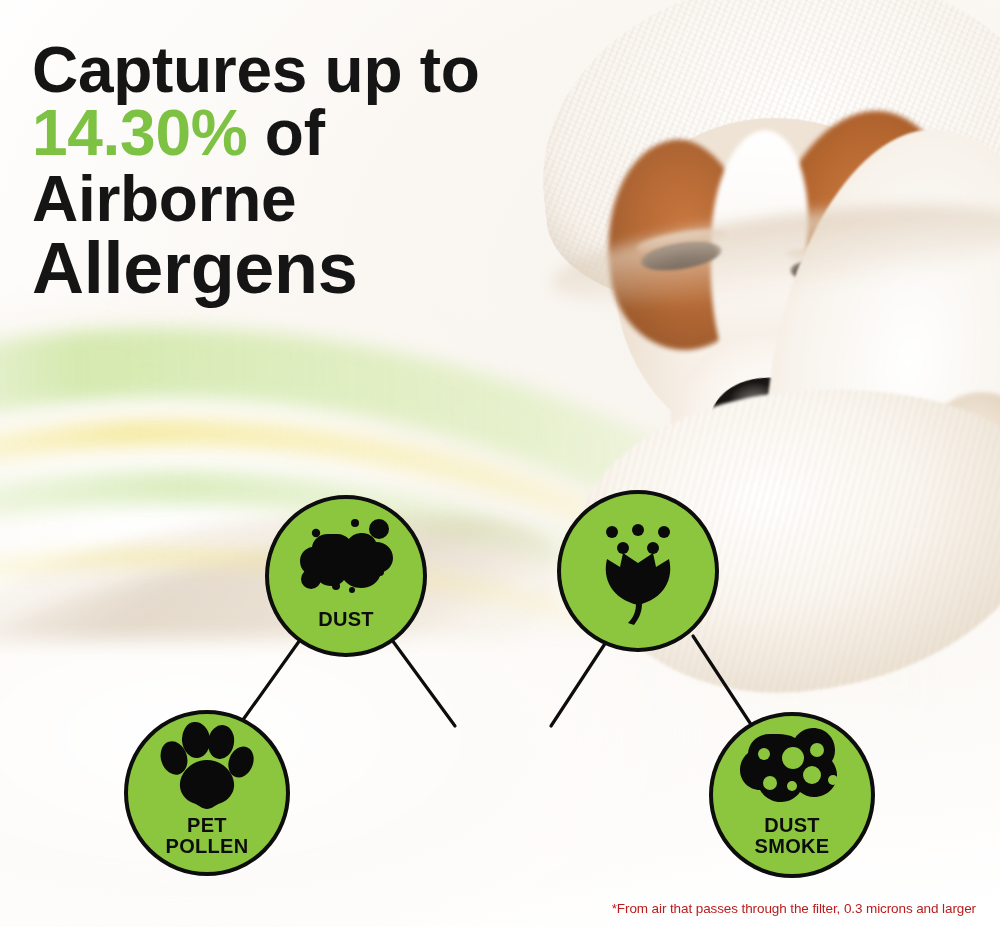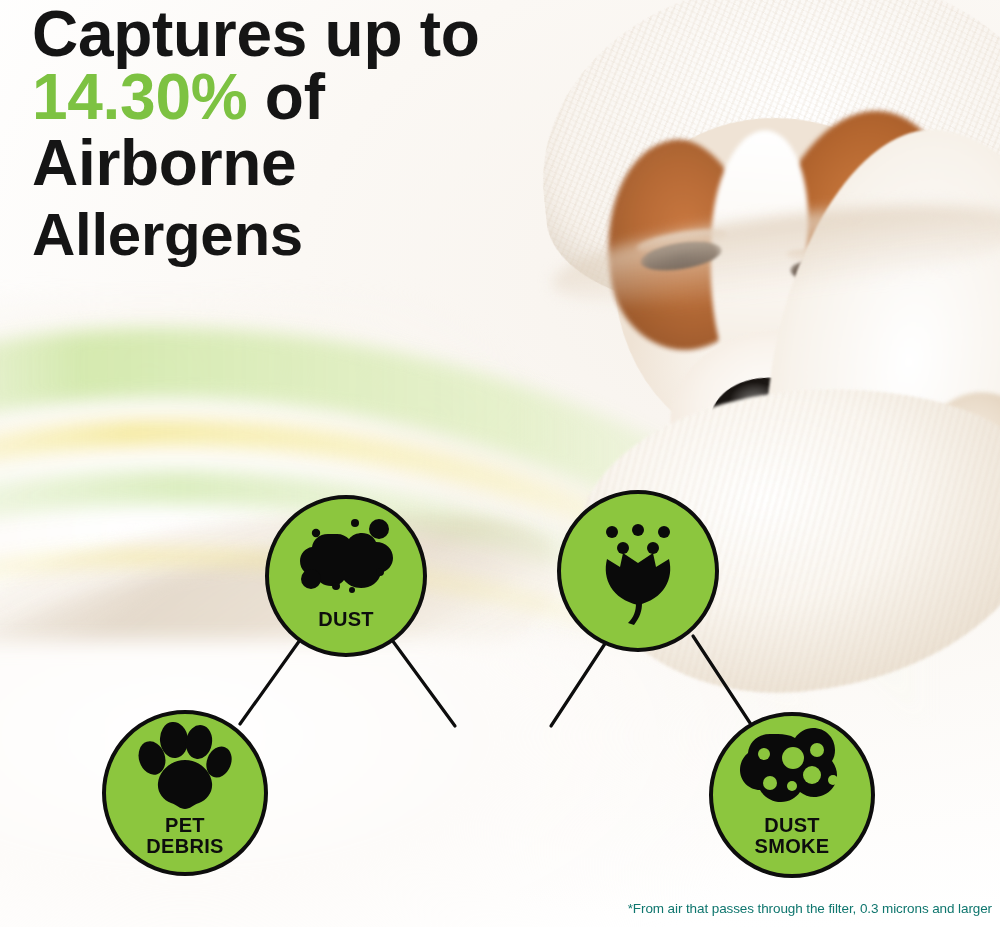--- a/index.html
+++ b/index.html
@@ -193,24 +193,24 @@
 
   
   .headline{
     position:absolute;left:32px;top:4px;width:640px;
     font-weight:700;
     letter-spacing:-0.018em;
     line-height:.96;
     color:#151515;
   }
   .hl-line{display:block;white-space:nowrap;}
-  .hl-1{font-size:64px;}
+  .hl-1{font-size:64px;margin-top:36px;}
   .hl-2{font-size:64px;margin-top:2px;}
   .hl-3{font-size:64px;margin-top:4px;}
-  .hl-4{font-size:60px;margin-top:12px;}
+  .hl-4{font-size:72px;margin-top:4px;}
   .pct{color:#7dc242;}
 
   
   .diagram{position:absolute;left:0;top:0;width:1000px;height:927px;pointer-events:none;}
   .links{position:absolute;left:0;top:0;width:1000px;height:927px;}
 
   .node{
     position:absolute;
     border-radius:50%;
     background:#8cc63e;
@@ -238,32 +238,32 @@
     line-height:1.0;
     width:100%;
   }
   .node.two-line .nlabel{line-height:1.02;}
 
   
   #node-dust        {left:265px;top:495px;width:162px;height:162px;}
   #node-dust .nlabel{padding-bottom:24px;}
   #node-pollen      {left:557px;top:490px;width:162px;height:162px;}
   #node-pollen .nlabel{padding-bottom:22px;}
-  #node-petdander   {left:102px;top:710px;width:166px;height:166px;}
+  #node-petdander   {left:124px;top:710px;width:166px;height:166px;}
   #node-petdander .nlabel{padding-bottom:16px;}
   #node-smoke       {left:421px;top:712px;width:166px;height:166px;}
   #node-smoke .nlabel{padding-bottom:20px;}
   #node-dustdebris  {left:709px;top:712px;width:166px;height:166px;}
   #node-dustdebris .nlabel{padding-bottom:18px;}
 
   
   .footnote{
-    position:absolute;right:8px;bottom:11px;
+    position:absolute;right:24px;bottom:11px;
     font-size:13.5px;
-    color:#0f766e;
+    color:#b91c1c;
     letter-spacing:-0.1px;
     white-space:nowrap;
   }
 </style>
 </head>
 <body>
 
 <div id="stage">
 
   <div class="photo">
@@ -382,21 +382,21 @@
         <svg width="96" height="92" viewBox="0 0 96 92" aria-hidden="true">
           <g fill="#0a0a0a">
             <ellipse cx="15" cy="36" rx="13" ry="17" transform="rotate(-18 15 36)"></ellipse>
             <ellipse cx="37" cy="18" rx="14" ry="18" transform="rotate(-6 37 18)"></ellipse>
             <ellipse cx="62" cy="20" rx="13" ry="17" transform="rotate(10 62 20)"></ellipse>
             <ellipse cx="82" cy="40" rx="12" ry="16" transform="rotate(22 82 40)"></ellipse>
             <path d="M48 38c-14 0-26 11-27 23-1 9 5 17 13 20 6 2 9 6 14 6s8-4 14-6c8-3 14-11 13-20-1-12-13-23-27-23z"></path>
           </g>
         </svg>
       </span>
-      <span class="nlabel"><span>PET</span><br><span>DEBRIS</span></span>
+      <span class="nlabel"><span>PET</span><br><span>POLLEN</span></span>
     </div>
 
 
     <div class="node two-line" id="node-dustdebris">
       <span class="glyph">
         <svg width="104" height="82" viewBox="0 0 104 82" aria-hidden="true">
           <g fill="#0a0a0a">
             <path d="M30 6C18 6 9 14 8 25 3 29 0 35 0 42c0 11 9 20 20 20 4 7 12 12 21 12 8 0 15-4 19-10 4 3 9 5 14 5 13 0 23-10 23-22 0-5-2-10-5-14 2-3 3-7 3-11C95 9 85 0 73 0c-7 0-14 4-18 10-5-3-11-4-17-4z"></path>
           </g>
           <g fill="#8cc63e">

